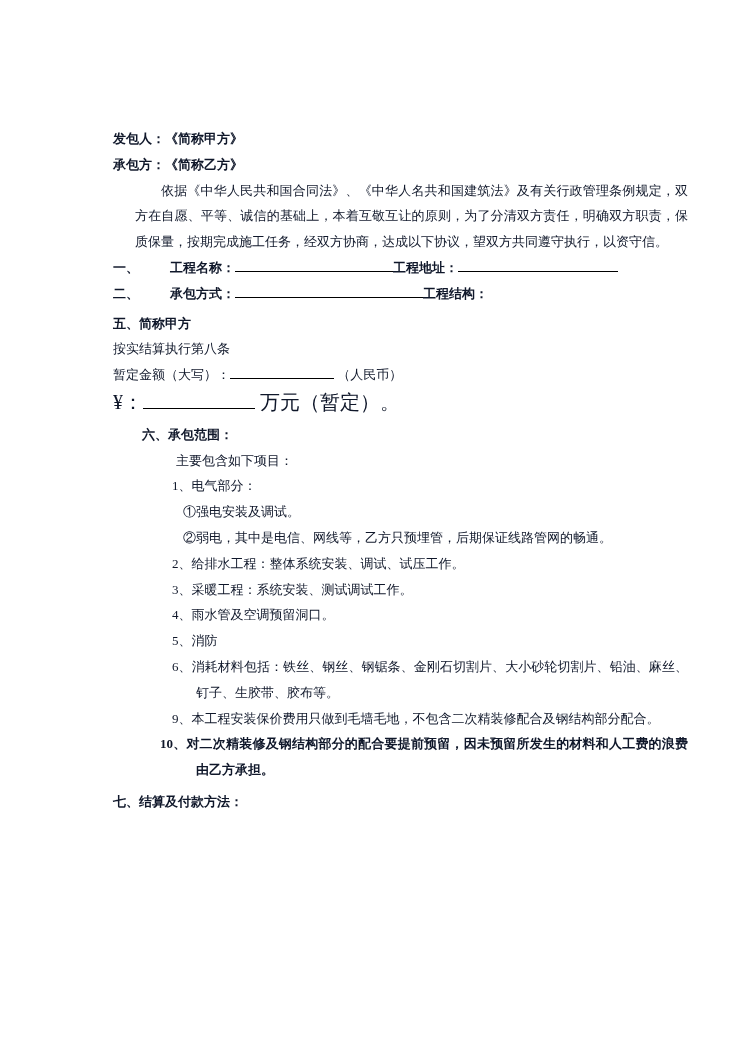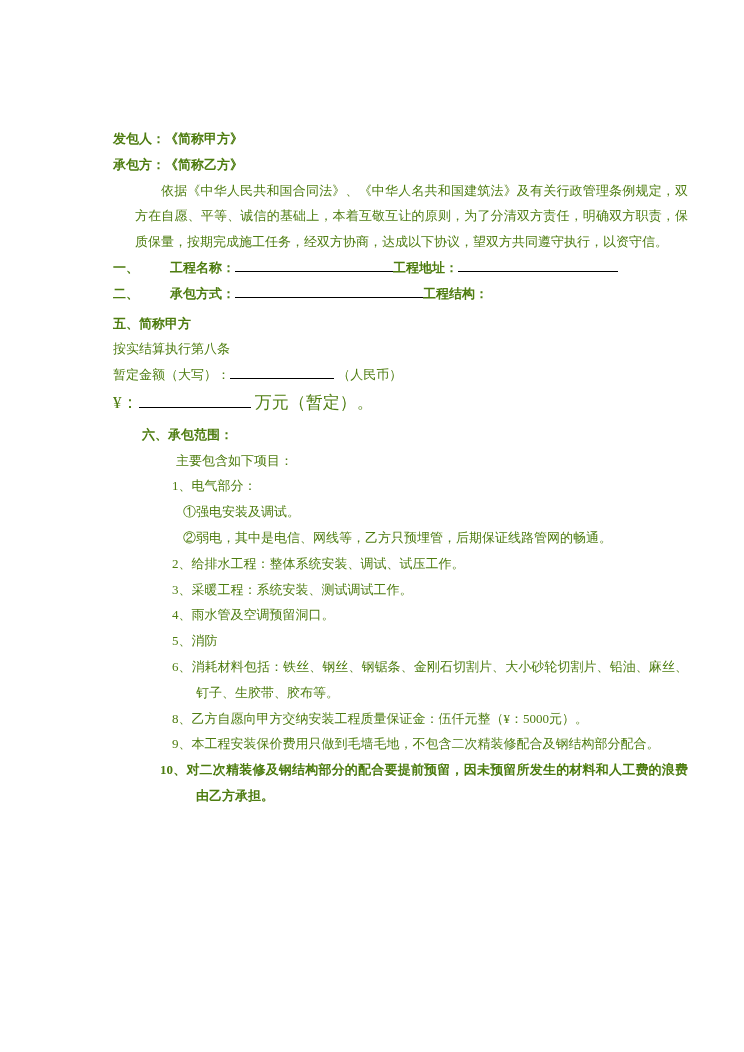--- a/index.html
+++ b/index.html
@@ -1,21 +1,21 @@
 <!DOCTYPE html>
 <html><head>
 <meta charset="utf-8">
 <style>
   * { margin: 0; padding: 0; box-sizing: border-box; }
   html, body { background: #ffffff; }
   .page {
     width: 744px;
     height: 908px;
     background: #ffffff;
-    color: #4d7c0f;
+    color: #0f172a;
     font-family: "Liberation Serif", "DejaVu Serif", serif;
     font-size: 13px;
     padding: 126px 56px 0 113px;
     position: relative;
     overflow: hidden;
   }
   .page p { line-height: 25.8px; }
   .b { font-weight: bold; }
   .just { text-align: justify; }
   .indent2 { text-indent: 2em; margin-left: 22px; }
@@ -24,21 +24,21 @@
     display: inline-block;
     border-bottom: 1px solid #000;
     height: 14px;
     vertical-align: baseline;
   }
   .blank-name { width: 158px; }
   .blank-addr { width: 160px; }
   .blank-method { width: 188px; }
   .blank-amount { width: 104px; }
   .blank-yuan { width: 112px; }
-  .yuan-line { font-size: 17px; line-height: 30px; margin-top: 2px; }
+  .yuan-line { font-size: 20px; line-height: 30px; margin-top: 2px; }
   .c5-title { margin-top: 4px; }
   .c6-title { margin-top: 6px; margin-left: 29px; }
   .c6-intro { margin-left: 63px; }
   .item { padding-left: 83px; text-indent: -24px; }
   .sub-item { margin-left: 70px; }
   .item-9 { padding-left: 0; text-indent: 59px; }
   .item-10 { padding-left: 83px; text-indent: -36px; font-weight: bold; }
   .c7-title { margin-top: 6px; }
 </style>
 </head>
@@ -74,18 +74,18 @@
   <p class="c6-intro">主要包含如下项目：</p>
 
   <p class="item just">1、电气部分：</p>
   <p class="sub-item just">①强电安装及调试。</p>
   <p class="sub-item just">②弱电，其中是电信、网线等，乙方只预埋管，后期保证线路管网的畅通。</p>
   <p class="item just">2、给排水工程：整体系统安装、调试、试压工作。</p>
   <p class="item just">3、采暖工程：系统安装、测试调试工作。</p>
   <p class="item just">4、雨水管及空调预留洞口。</p>
   <p class="item just">5、消防</p>
   <p class="item just">6、消耗材料包括：铁丝、钢丝、钢锯条、金刚石切割片、大小砂轮切割片、铅油、麻丝、钉子、生胶带、胶布等。</p>
-  <p class="item just">8、乙方自愿向甲方交纳安装工程质量保证金：伍仟元整（¥：5000元）。</p>
   <p class="item-9 just">9、本工程安装保价费用只做到毛墙毛地，不包含二次精装修配合及钢结构部分配合。</p>
   <p class="item-10 just">10、对二次精装修及钢结构部分的配合要提前预留，因未预留所发生的材料和人工费的浪费由乙方承担。</p>
 
+  <p class="b c7-title">七、结算及付款方法：</p>
 
 </div>
 
 </body></html>

